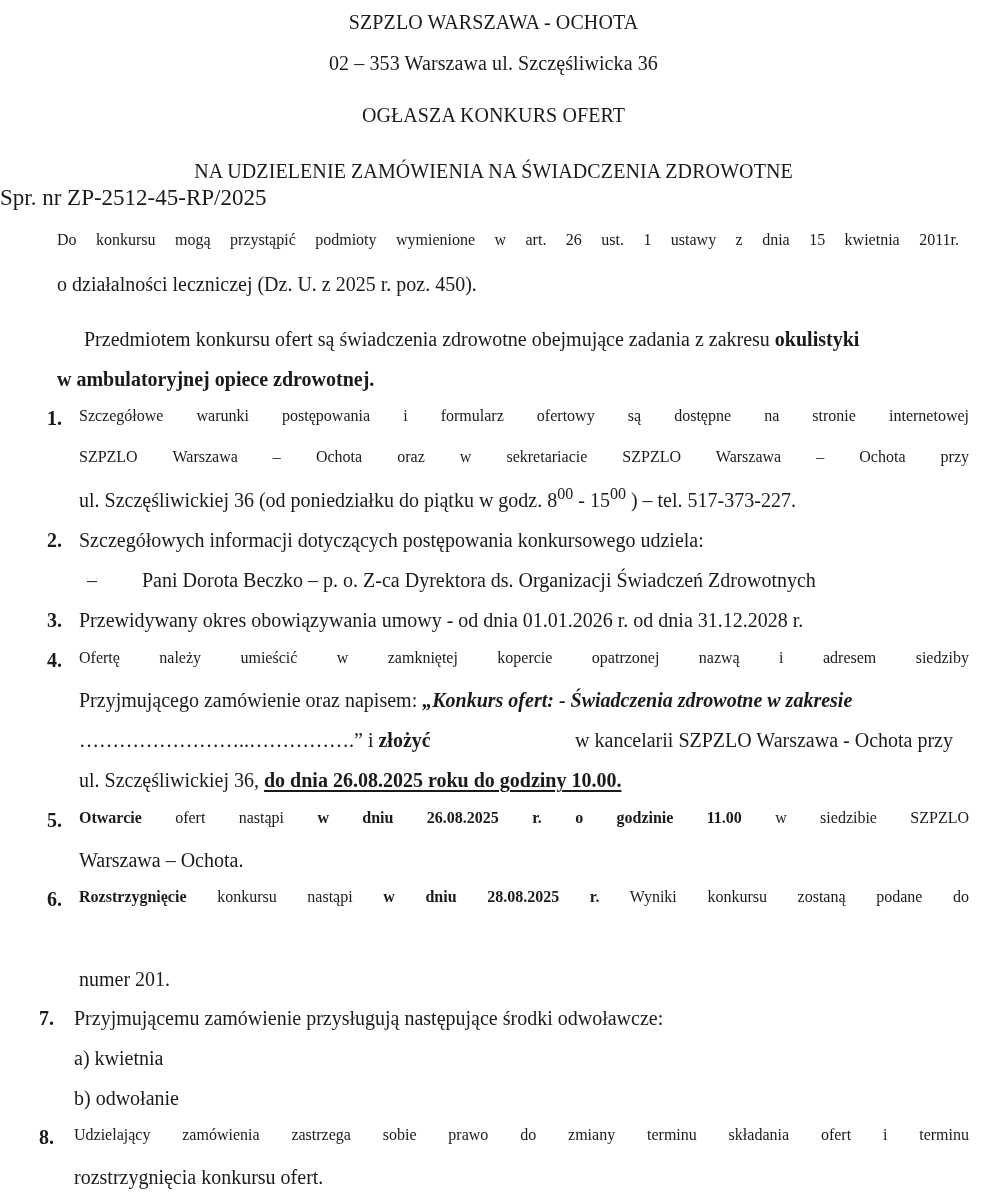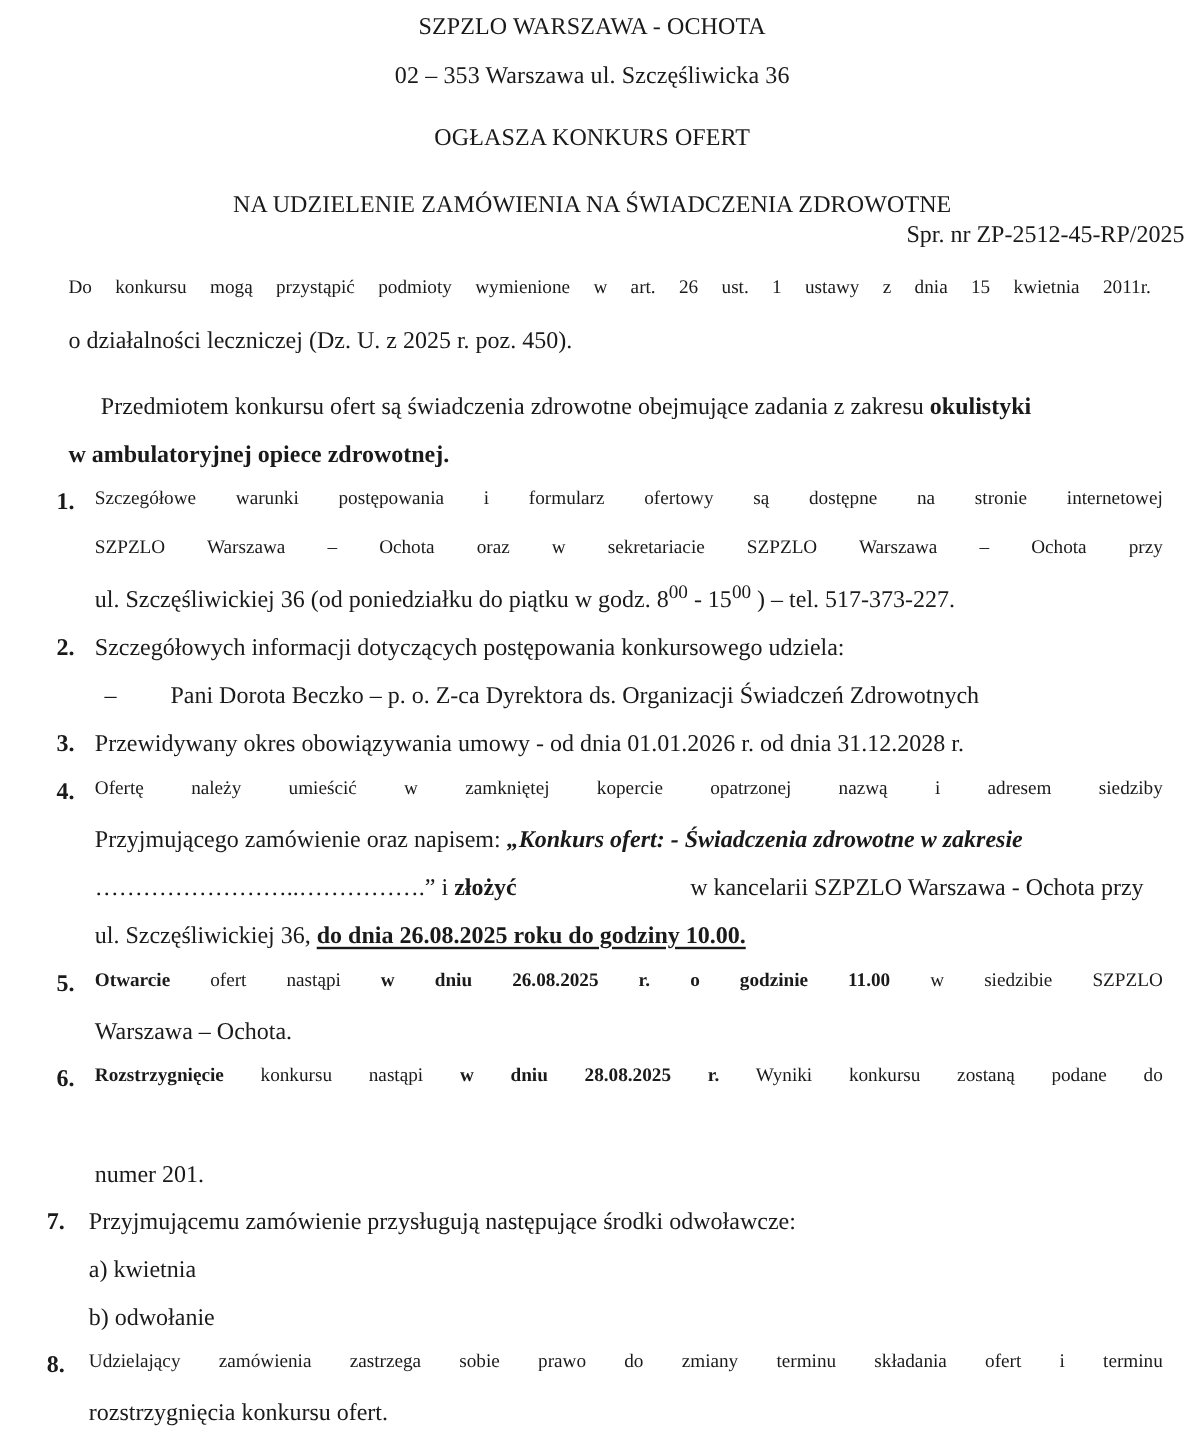--- a/index.html
+++ b/index.html
@@ -4,21 +4,21 @@
   <style>
     html, body { margin: 0; padding: 0; background: #ffffff; }
     body {
       width: 987px; height: 1203px; overflow: hidden;
       font-family: "Liberation Serif", serif;
       color: #1a1a1a;
       position: relative;
     }
     .page { position: absolute; left: 0; top: 0; width: 987px; height: 1203px; }
     .hdr { position: absolute; left: 0; width: 987px; text-align: center; font-weight: normal; font-size: 20px; letter-spacing: 0.1px; }
-    .sub { position: absolute; left: 0; width: 987px; text-align: right; font-size: 20px; }
+    .sub { position: absolute; left: 0; width: 987px; text-align: left; font-size: 23px; }
     .line { position: absolute; font-size: 20px; white-space: nowrap; }
     .just { position: absolute; font-size: 16px; text-align: justify; text-align-last: justify; white-space: normal; }
     .num { position: absolute; font-size: 20px; font-weight: bold; }
     b, .b { font-weight: bold; }
     .bi { font-weight: bold; font-style: italic; }
     .u { text-decoration: underline; text-underline-offset: 3px; }
     sup { font-size: 16px; vertical-align: 8px; line-height: 0; }
   </style>
 </head>
 <body>

